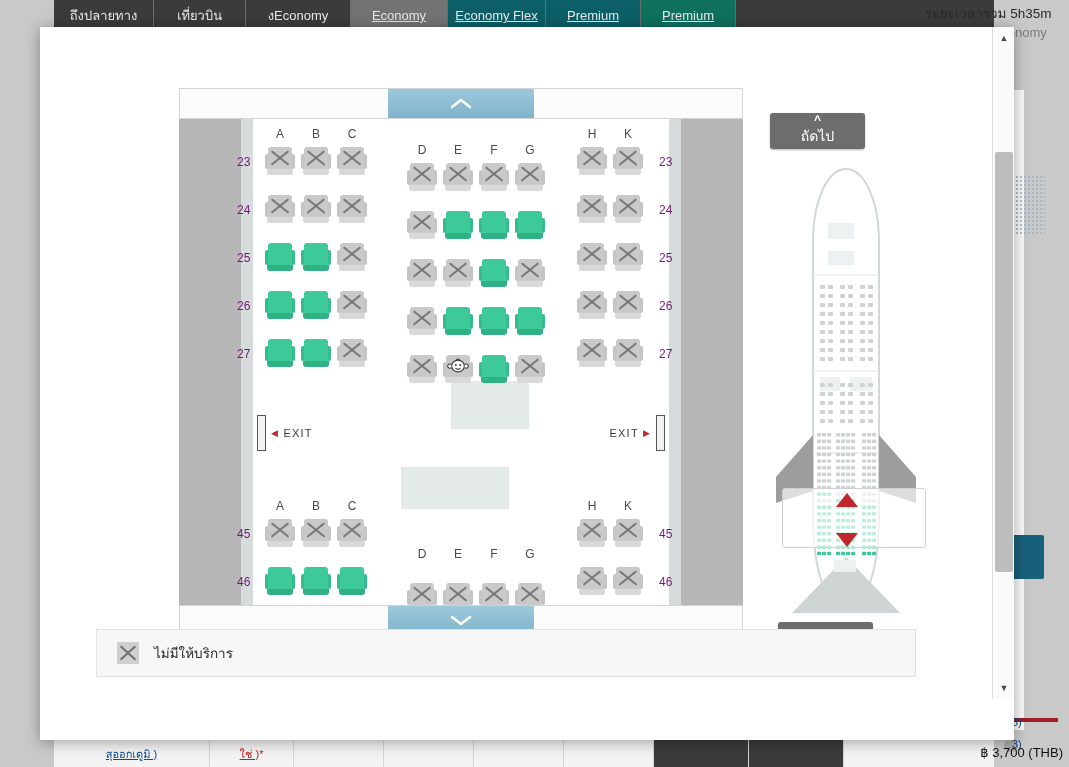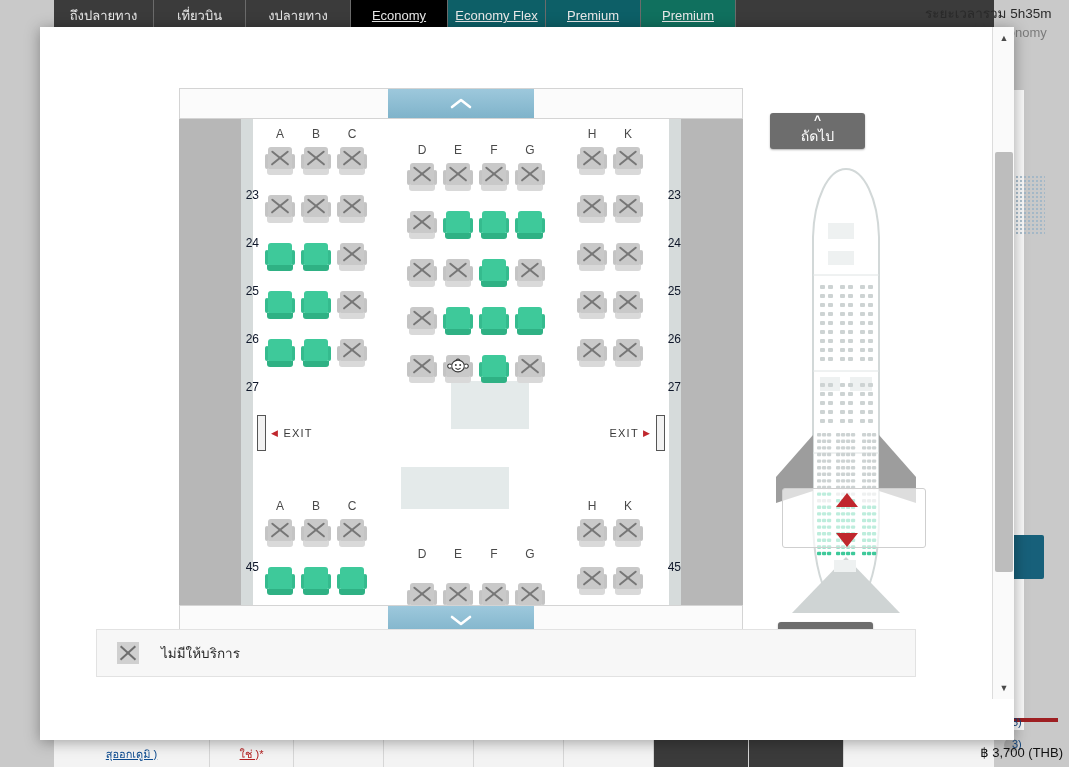--- a/index.html
+++ b/index.html
@@ -16,21 +16,21 @@
   .bg-layer { position: absolute; inset: 0; background: #f3f3f3; }
   .bg-navbar {
     position: absolute; left: 54px; top: 0; width: 940px; height: 31px;
     background: #3b3b3b; display: flex; align-items: stretch;
   }
   .bg-navcell {
     display: flex; align-items: center; justify-content: center;
     color: #e8e8e8; font-size: 13px; border-right: 1px solid #6b6b6b;
     padding: 0 6px; white-space: nowrap;
   }
-  .bg-navcell.teal { background: #000000; }
+  .bg-navcell.teal { background: #737373; }
   .bg-navcell.teal2 { background: #0d5f67; }
   .bg-navcell.green { background: #10705e; }
   .bg-navcell.ul { text-decoration: underline; }
 
   .bg-left-strip { position: absolute; left: 0; top: 0; width: 54px; height: 767px; background: #c9c9c9; }
   .bg-right-panel { position: absolute; left: 994px; top: 0; width: 75px; height: 767px; background: #c9c9c9; }
   .bg-duration {
     position: absolute; left: 925px; top: 2px; font-size: 13.5px; color: #2a2a2a; white-space: nowrap;
   }
   .bg-duration2 {
@@ -134,21 +134,21 @@
   .seat .xmark:before { transform: rotate(39deg); }
   .seat .xmark:after { transform: rotate(-39deg); }
   .seat .baby {
     position: absolute; left: 4px; top: 1px; width: 22px; height: 20px;
   }
 
   .col-letter {
     position: absolute; font-size: 12px; color: #4a4a4a; width: 30px; text-align: center;
   }
   .row-num {
-    position: absolute; font-size: 12px; color: #0f172a; width: 22px; text-align: right; margin-top: 33px;
+    position: absolute; font-size: 12px; color: #701a75; width: 22px; text-align: left;
   }
   .lav {
     position: absolute; background: #e4eaea;
   }
   .exit-door {
     position: absolute; width: 9px; height: 36px; border: 1.6px solid #555; background: #f2f2f2;
   }
   .exit-label {
     position: absolute; font-size: 11px; color: #3a3a3a; letter-spacing: 1.2px; white-space: nowrap;
   }
@@ -175,21 +175,21 @@
   .mm-tri { position: absolute; width: 0; height: 0; }
   .mm-tri.up { left: 70px; top: 328px; border-left: 11px solid transparent; border-right: 11px solid transparent; border-bottom: 14px solid #c0272d; }
   .mm-tri.down { left: 70px; top: 368px; border-left: 11px solid transparent; border-right: 11px solid transparent; border-top: 14px solid #c0272d; }
 
   
   .legend {
     position: absolute; left: 56px; top: 602px; width: 820px; height: 48px;
     background: #f7f7f7; border: 1px solid #e2e2e2;
     display: flex; align-items: center; padding-left: 20px; gap: 30px;
   }
-  .legend-item { display: flex; align-items: flex-start; gap: 22px; font-size: 13.5px; color: #2b2b2b; }
+  .legend-item { display: flex; align-items: flex-start; gap: 15px; font-size: 13.5px; color: #2b2b2b; }
   .legend-x { width: 22px; height: 22px; background: #d0d0d0; position: relative; }
   .legend-x:before, .legend-x:after {
     content: ""; position: absolute; left: 1px; top: 10px; width: 20px; height: 2.2px; background: #6e6e6e;
   }
   .legend-x:before { transform: rotate(42deg); }
   .legend-x:after { transform: rotate(-42deg); }
 </style>
 </head>
 <body>
 
@@ -205,21 +205,21 @@
     <div class="bg-circle-icon"></div>
 
     <div class="bg-navbar" id="bg-navbar">
         <div class="bg-navcell" style="width: 100px; text-align: right;">
           <span>ถึงปลายทาง</span>
         </div>
         <div class="bg-navcell" style="width: 92px;">
           <span>เที่ยวบิน</span>
         </div>
         <div class="bg-navcell" style="width: 105px;">
-          <span>งปลายทาง</span>
+          <span>งEconomy</span>
         </div>
         <div class="bg-navcell teal ul" style="width: 97px;">
           <span>Economy</span>
         </div>
         <div class="bg-navcell teal2 ul" style="width: 98px;">
           <span>Economy Flex</span>
         </div>
         <div class="bg-navcell teal2 ul" style="width: 95px;">
           <span>Premium</span>
         </div>

